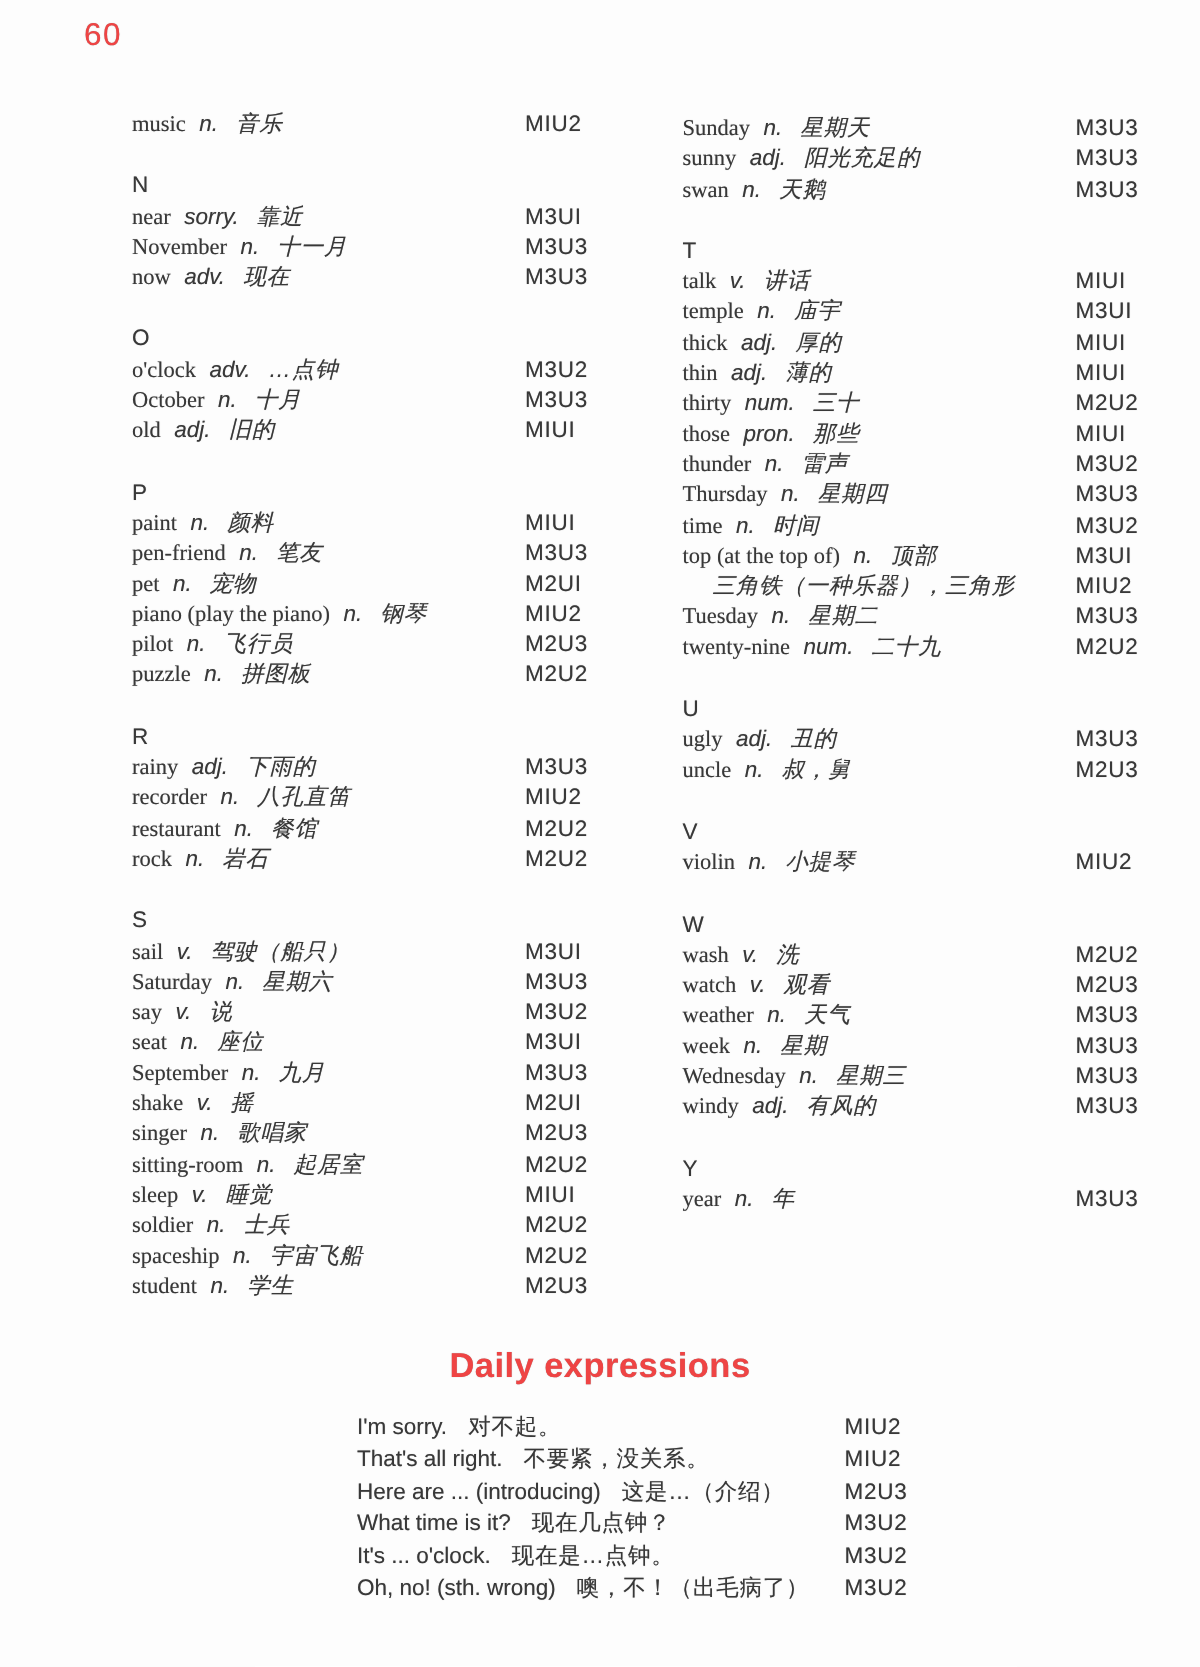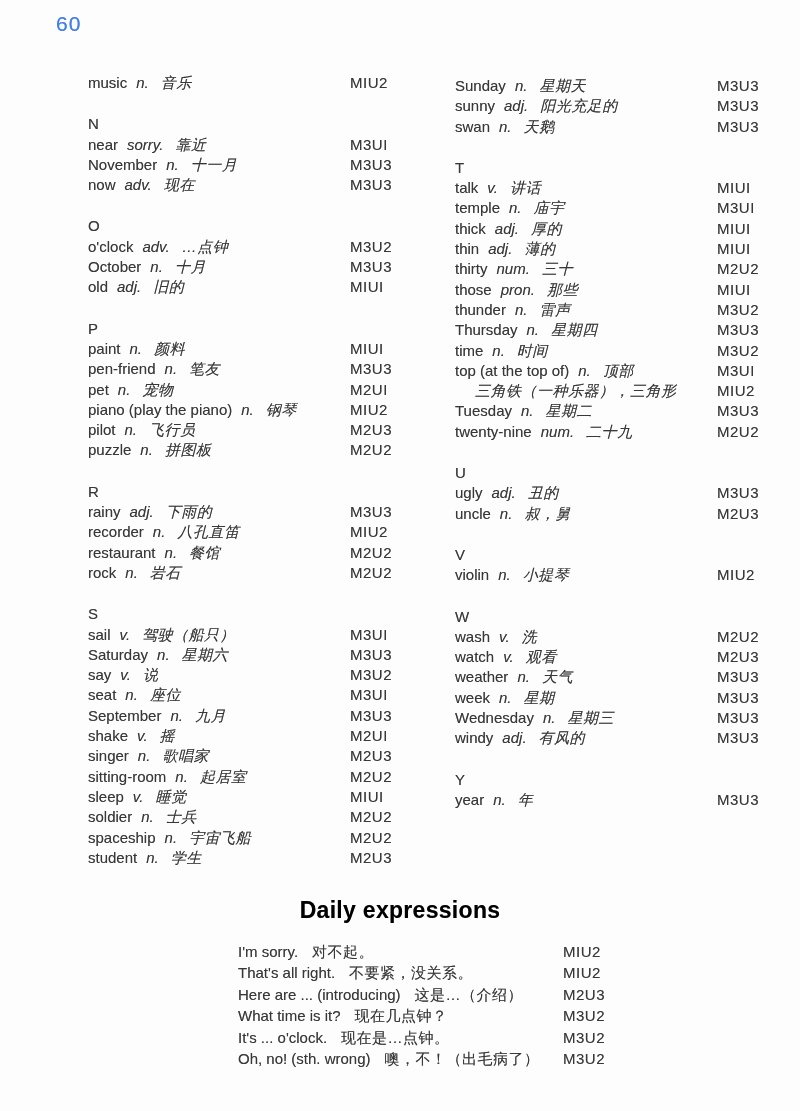--- a/index.html
+++ b/index.html
@@ -1,34 +1,34 @@
 <!DOCTYPE html>
 <html><head>
 <meta charset="utf-8">
 <style>
   html,body{margin:0;padding:0;background:#ffffff;}
   .page{
     position:relative;width:800px;height:1111px;background:#fdfdfd;
     font-family:"Liberation Sans",sans-serif;color:#383838;overflow:hidden;
     text-shadow:0 0 .5px rgba(70,70,70,.55);
   }
-  .page-number{position:absolute;left:56px;top:12px;font-size:21px;letter-spacing:1px;color:#3b82f6;}
+  .page-number{position:absolute;left:56px;top:12px;font-size:21px;letter-spacing:1px;color:#ef4444;}
   .col{position:absolute;width:345px;}
   #col-left{left:88px;top:73px;}
   #col-right{left:455px;top:76px;}
   .group{margin-bottom:21px;}
   .row{position:relative;height:20.3px;line-height:20.3px;font-size:15px;white-space:nowrap;}
   .letter{letter-spacing:.5px;}
-  .w{margin-right:9px;}
+  .w{margin-right:9px;font-family:Liberation Serif, serif;}
   .pos{font-style:italic;margin-right:12px;}
   .cn{letter-spacing:.5px;font-style:italic;}
   .code{position:absolute;left:262px;top:0;font-style:normal;letter-spacing:.5px;}
   .indent{padding-left:20px;}
   .daily{position:absolute;left:0;top:897px;width:800px;}
-  .daily-title{text-align:center;font-size:23px;font-weight:700;letter-spacing:.3px;color:#000000;margin:0;}
+  .daily-title{text-align:center;font-size:23px;font-weight:700;letter-spacing:.3px;color:#ef4444;margin:0;}
   .d-rows{position:relative;margin:17px 0 0 238px;}
   .d-row{position:relative;height:21.4px;line-height:21.4px;font-size:15px;white-space:nowrap;}
   .den{margin-right:14px;}
   .dcn{letter-spacing:.5px;}
   .dcode{left:325px;}
 </style>
 </head>
 <body>
 
 <div class="page">

